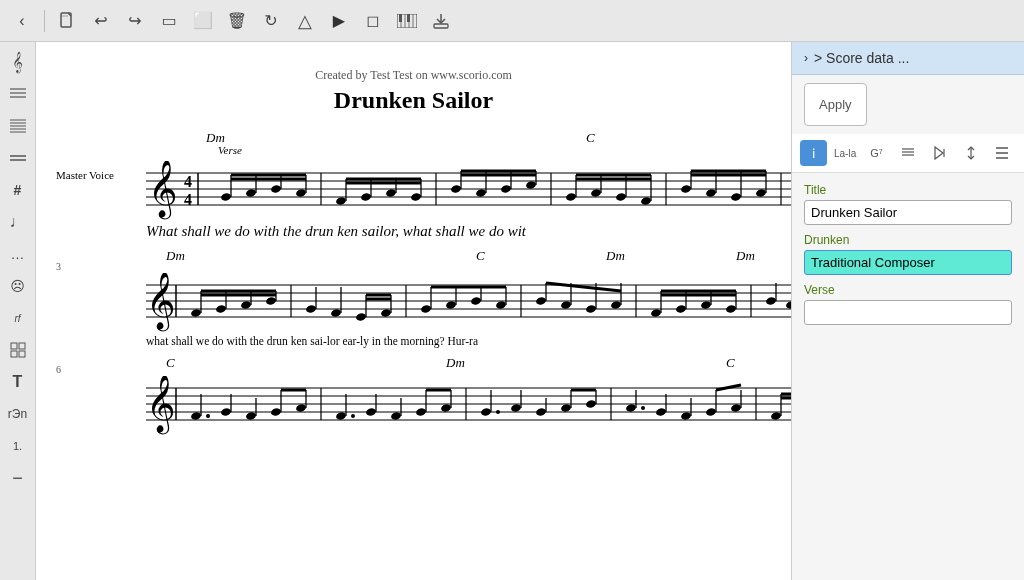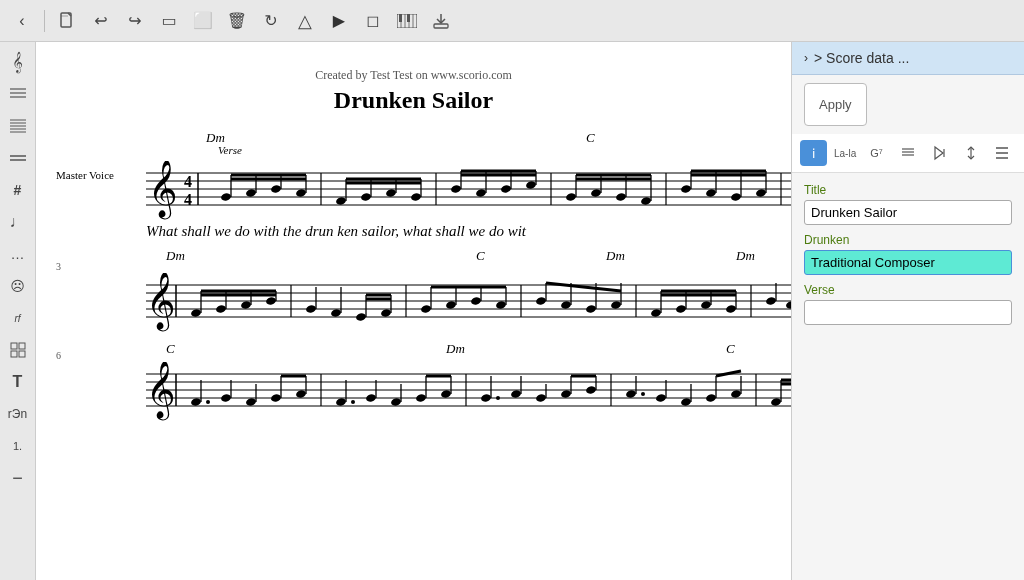--- a/index.html
+++ b/index.html
@@ -364,20 +364,23 @@
             <ellipse cx="635" cy="28" rx="5" ry="3.5" fill="black" transform="rotate(-15,635,28)"></ellipse>
             <line x1="640" y1="28" x2="640" y2="10" stroke="black" stroke-width="1.3"></line>
             <ellipse cx="655" cy="32" rx="5" ry="3.5" fill="black" transform="rotate(-15,655,32)"></ellipse>
             <line x1="660" y1="32" x2="660" y2="10" stroke="black" stroke-width="1.3"></line>
             <ellipse cx="675" cy="36" rx="5" ry="3.5" fill="black" transform="rotate(-15,675,36)"></ellipse>
             <line x1="680" y1="36" x2="680" y2="14" stroke="black" stroke-width="1.3"></line>
             <ellipse cx="700" cy="40" rx="5" ry="3.5" fill="black" transform="rotate(-15,700,40)"></ellipse>
             <line x1="705" y1="40" x2="705" y2="14" stroke="black" stroke-width="1.3"></line>
           </svg>
         </div>
+        <div style="margin-left:90px; font-size:11.5px; margin-top:2px; font-family:'Times New Roman',serif;">
+          <span>what shall we do with the drun ken sai-lor  ear-ly  in the morning?  Hur-ra</span>
+        </div>
       </div>
 
       <div style="position:relative; margin-bottom: 4px; margin-top: 8px;">
         <div style="margin-left:90px; font-style:italic; font-size:13px; margin-bottom:1px; position:relative; height:20px;">
           <span style="position:absolute; left:20px;">C</span>
           <span style="position:absolute; left:300px;">Dm</span>
           <span style="position:absolute; left:580px;">C</span>
         </div>
         <div style="position:relative;">
           <span style="position:absolute; left:0; top:-12px; font-size:10px; color:#555;">6</span>

